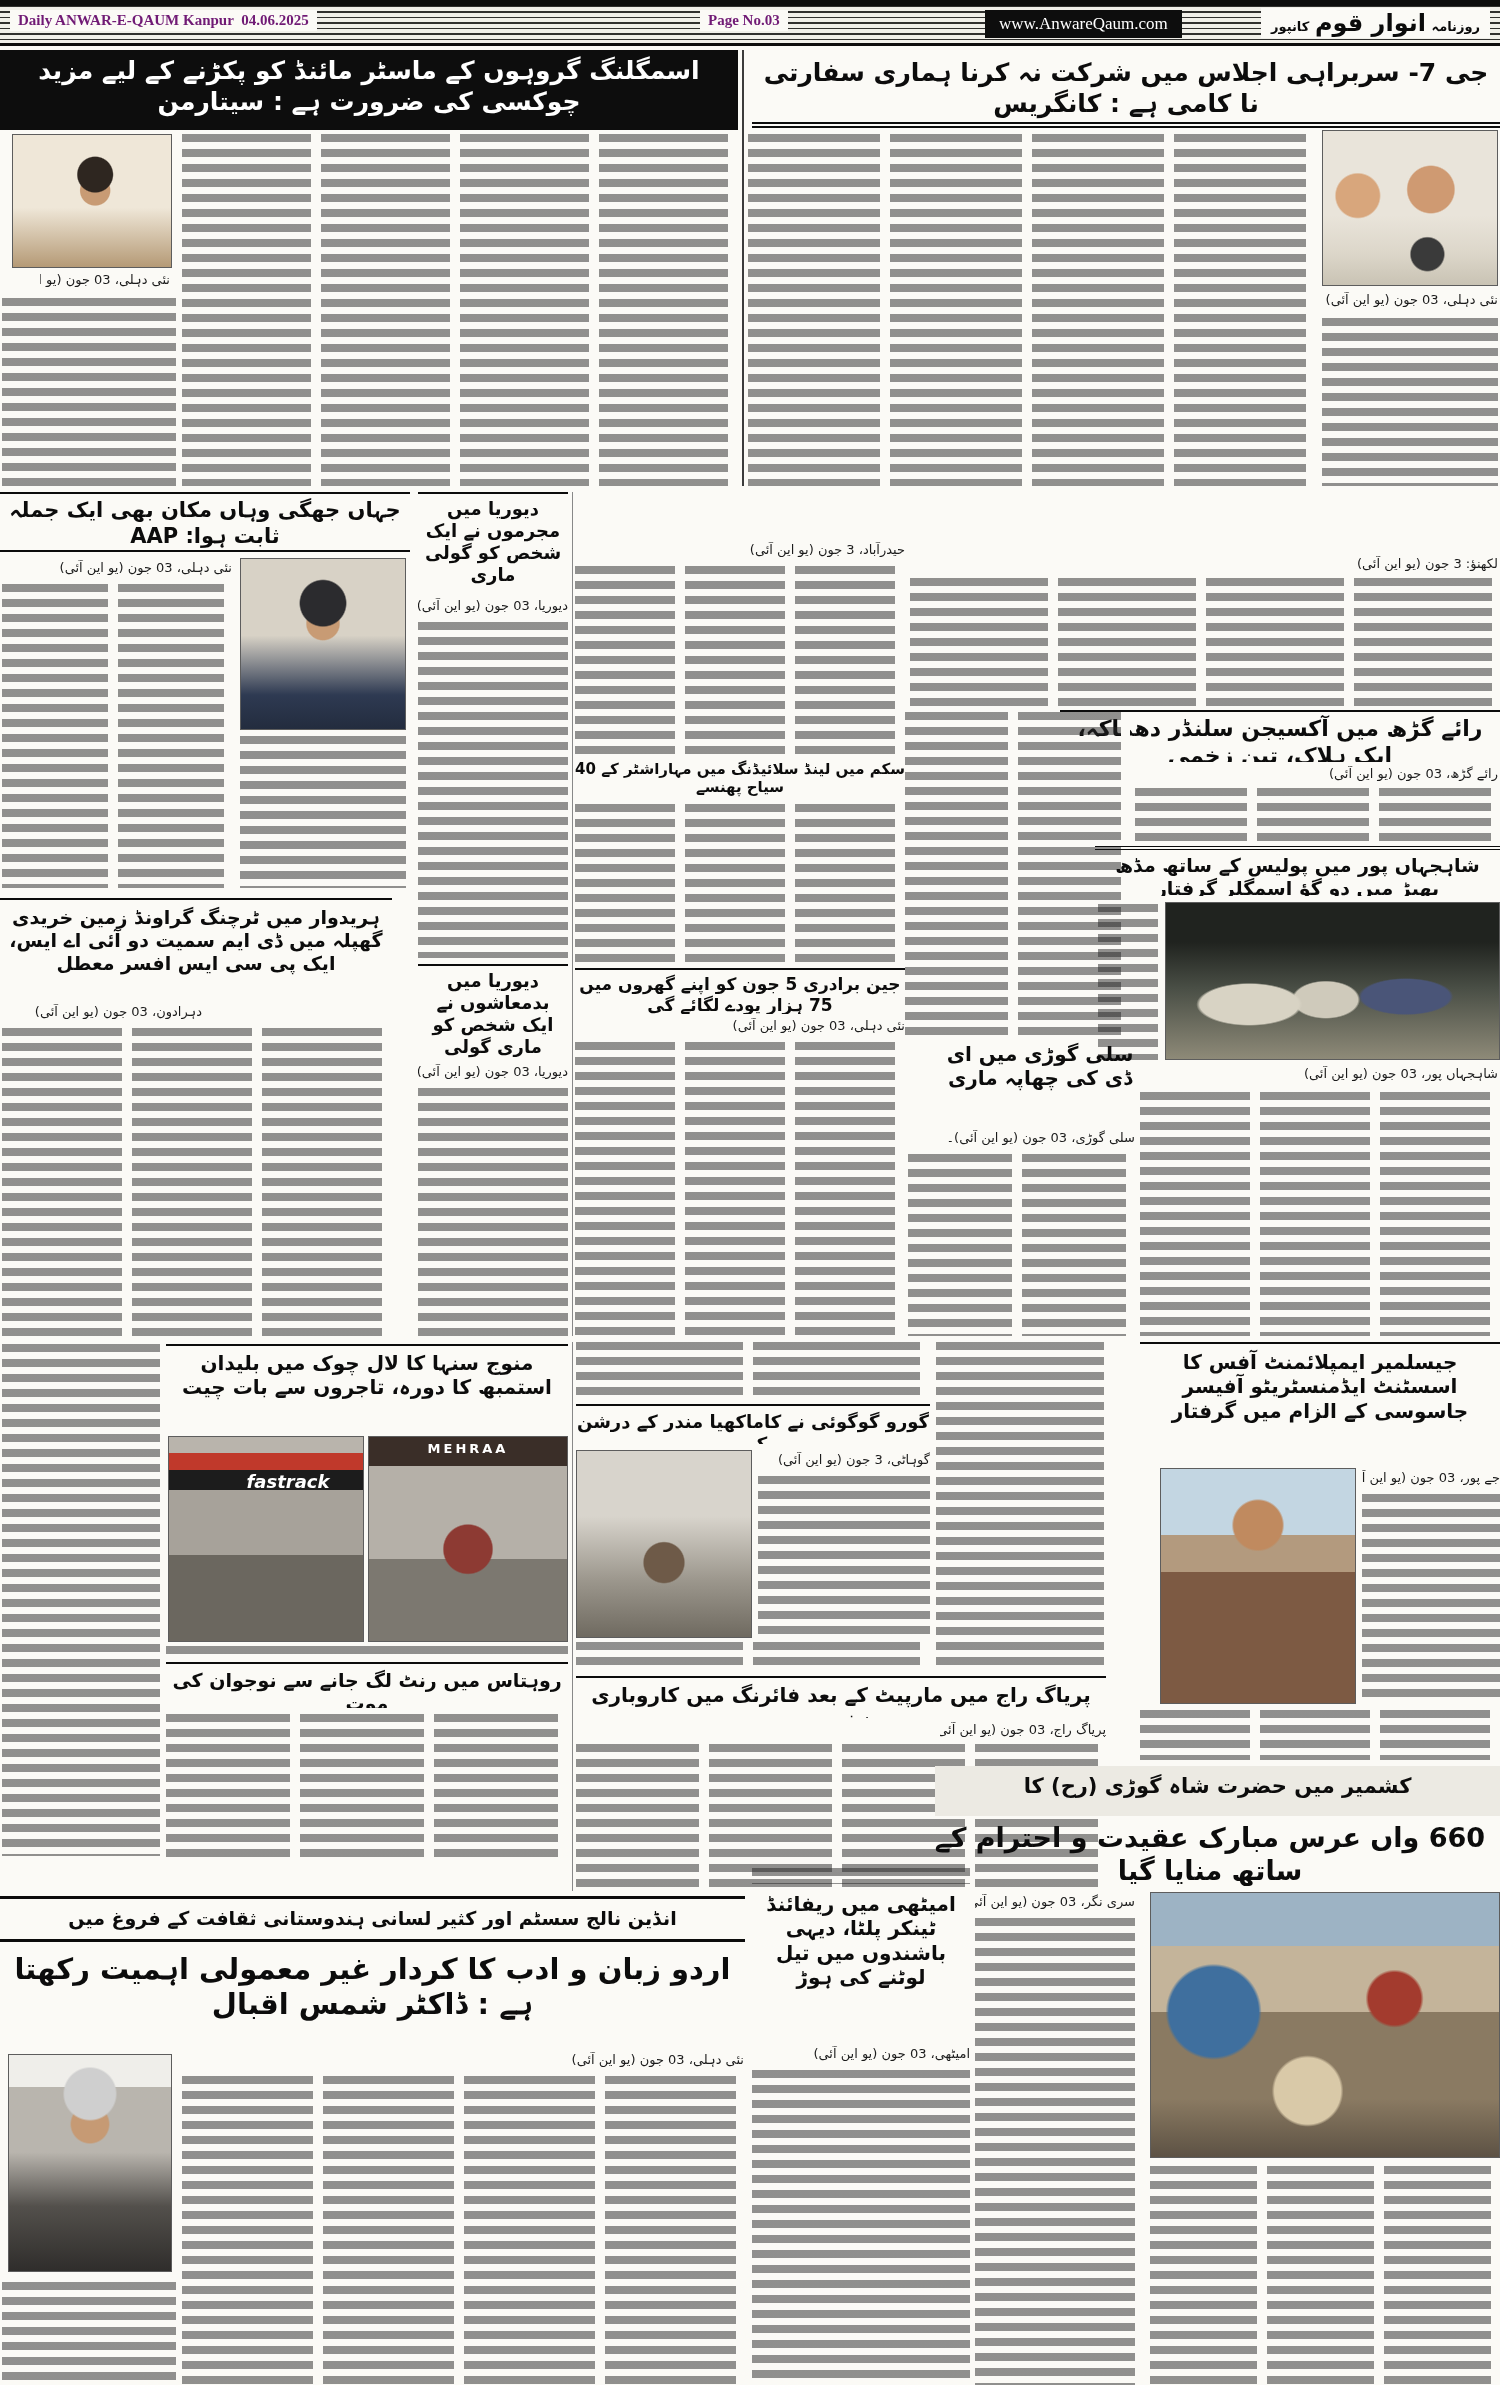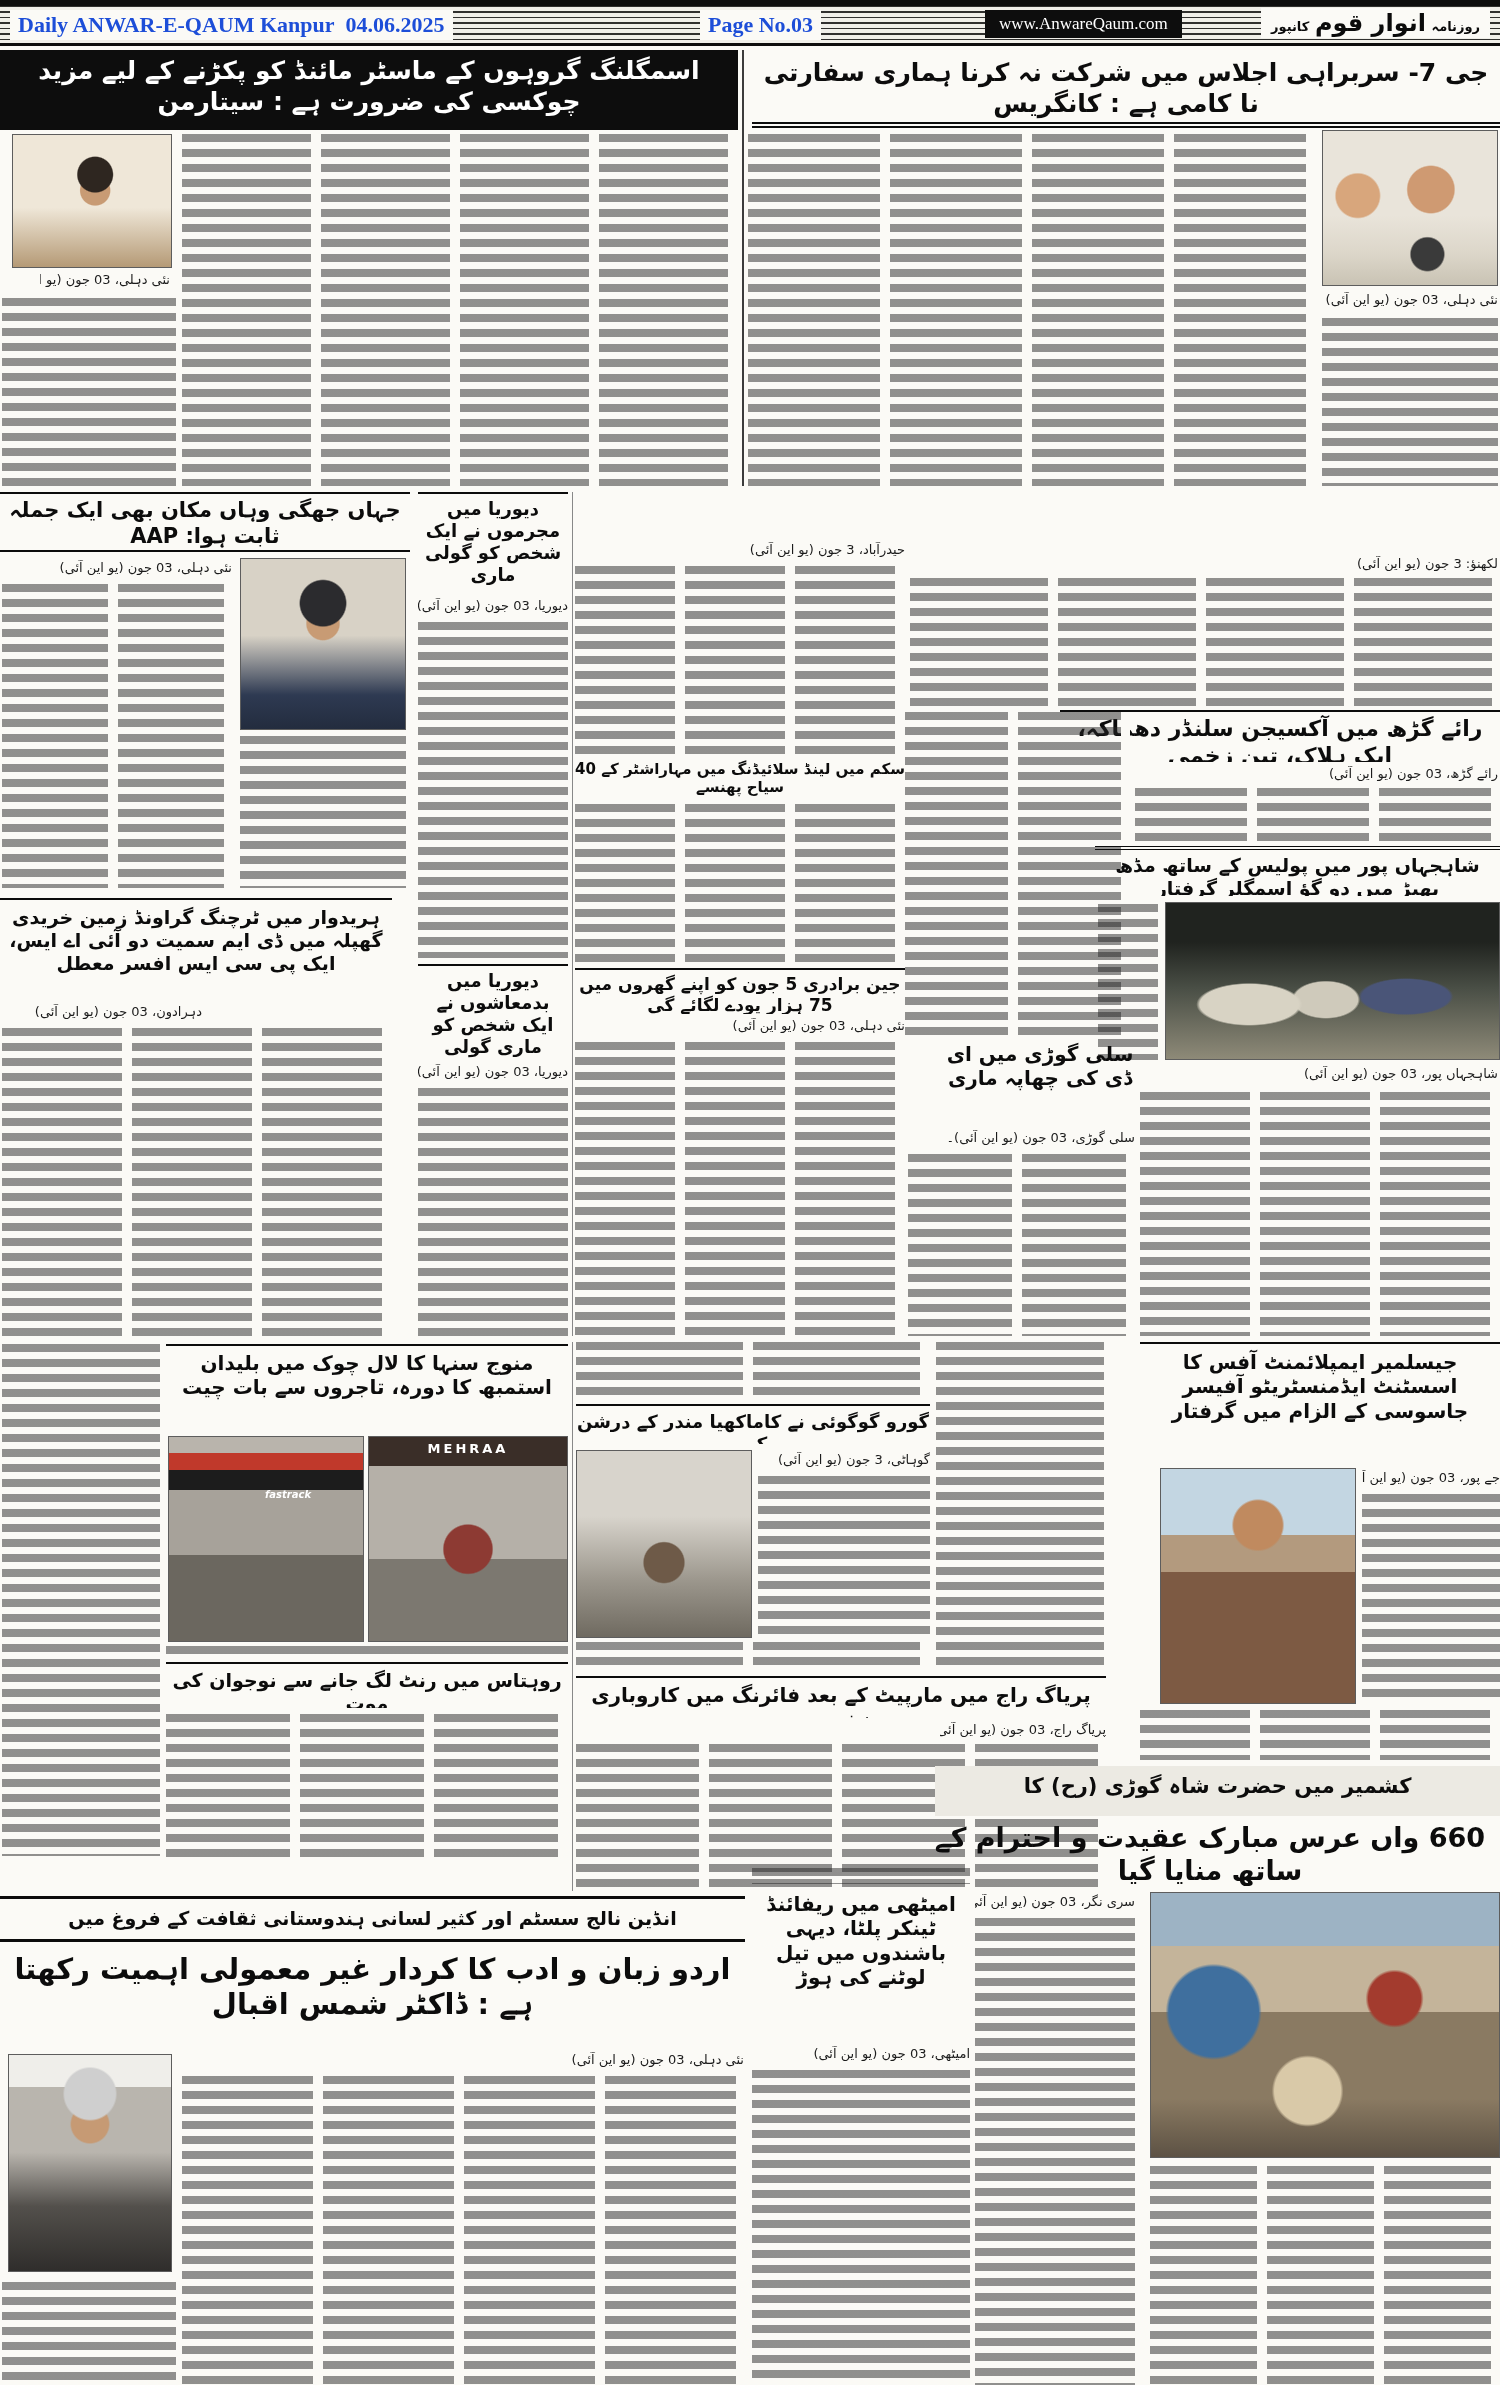--- a/index.html
+++ b/index.html
@@ -5,21 +5,21 @@
   html,body{margin:0;padding:0;background:#777;}
   #page{position:relative;width:1500px;height:2385px;margin:0 auto;background:#fbfaf6;
         font-family:"DejaVu Sans",sans-serif;color:#111;overflow:hidden;
         border-top:6px solid #0d0d0d;box-sizing:border-box;}
   .abs{position:absolute;box-sizing:border-box;}
   
   #hdr{left:0;top:0;width:1500px;height:40px;
        background:repeating-linear-gradient(to bottom,#30302e 0 1.5px,#f0efe9 1.5px 5.5px);
        border-bottom:3px solid #0d0d0d;}
   .hpatch{position:absolute;top:4px;background:#fbfaf6;padding:2px 8px;font-family:"Liberation Serif","DejaVu Serif",serif;
-          font-size:22px;font-weight:bold;color:#1d4ed8;white-space:nowrap;}
+          font-size:15px;font-weight:bold;color:#701a75;white-space:nowrap;}
   #hsite{position:absolute;top:4px;background:#0d0d0d;color:#fff;padding:4px 14px;
          font-family:"Liberation Serif","DejaVu Serif",serif;font-size:17px;}
   #hmast{position:absolute;top:2px;right:10px;background:#fbfaf6;direction:rtl;padding:1px 10px;
          font-weight:bold;color:#0b0b0b;white-space:nowrap;}
   
   .hl{font-weight:bold;direction:rtl;text-align:center;line-height:1.22;color:#0c0c0c;overflow:hidden;}
   .inv{background:#0d0d0d;color:#fff;}
   .dl{direction:rtl;text-align:right;font-size:13px;color:#1c1c1c;white-space:nowrap;overflow:hidden;}
   
   .bs{--cw:9999px;
@@ -125,21 +125,21 @@
   <div class="abs hl rt" style="left:575px;top:962px;width:330px;height:46px;font-size:17px;padding-top:4px;">جین برادری 5 جون کو اپنے گھروں میں 75 ہزار پودے لگائے گی</div>
   <div class="abs dl" style="left:575px;top:1012px;width:330px;">نئی دہلی، 03 جون (یو این آئی)</div>
   <div class="abs bs" style="left:575px;top:1036px;width:330px;height:294px;--cw:110px;"></div>
 
   <div class="abs vr" style="left:572px;top:1336px;height:549px;width:1px;background:#888;"></div>
   <div class="abs bs" style="left:2px;top:1338px;width:158px;height:512px;"></div>
 
   <div class="abs hl rt" style="left:166px;top:1338px;width:402px;height:84px;font-size:20px;padding-top:5px;">منوج سنہا کا لال چوک میں بلیدان استمبھ کا دورہ، تاجروں سے بات چیت</div>
   <div class="abs ph" style="left:168px;top:1430px;width:196px;height:206px;
        background:linear-gradient(180deg,#b9b4ac 0 8%,#c0392b 8% 16%,#1c1c1c 16% 26%,#a7a29a 26% 58%,#6b675f 58% 100%);">
-    <div class="signtxt" style="margin-top:52px;font-size:10px;padding-left:44px;">fastrack</div>
+    <div class="signtxt" style="margin-top:34px;font-size:18px;padding-left:44px;">fastrack</div>
   </div>
   <div class="abs ph" style="left:368px;top:1430px;width:200px;height:206px;
        background:radial-gradient(circle at 50% 55%,#8d3a33 0 16%,transparent 17%),
                   linear-gradient(180deg,#3a2e28 0 14%,#b5b0a8 14% 60%,#7c7870 60% 100%);">
     <div class="signtxt" style="margin-top:4px;font-size:13px;letter-spacing:3px;font-style:normal;">MEHRAA</div>
   </div>
   <div class="abs bs" style="left:166px;top:1640px;width:402px;height:12px;"></div>
 
   <div class="abs hl rt" style="left:166px;top:1656px;width:402px;height:46px;font-size:19px;padding-top:5px;">روہتاس میں رنٹ لگ جانے سے نوجوان کی موت</div>
   <div class="abs bs" style="left:166px;top:1708px;width:402px;height:144px;--cw:134px;"></div>

